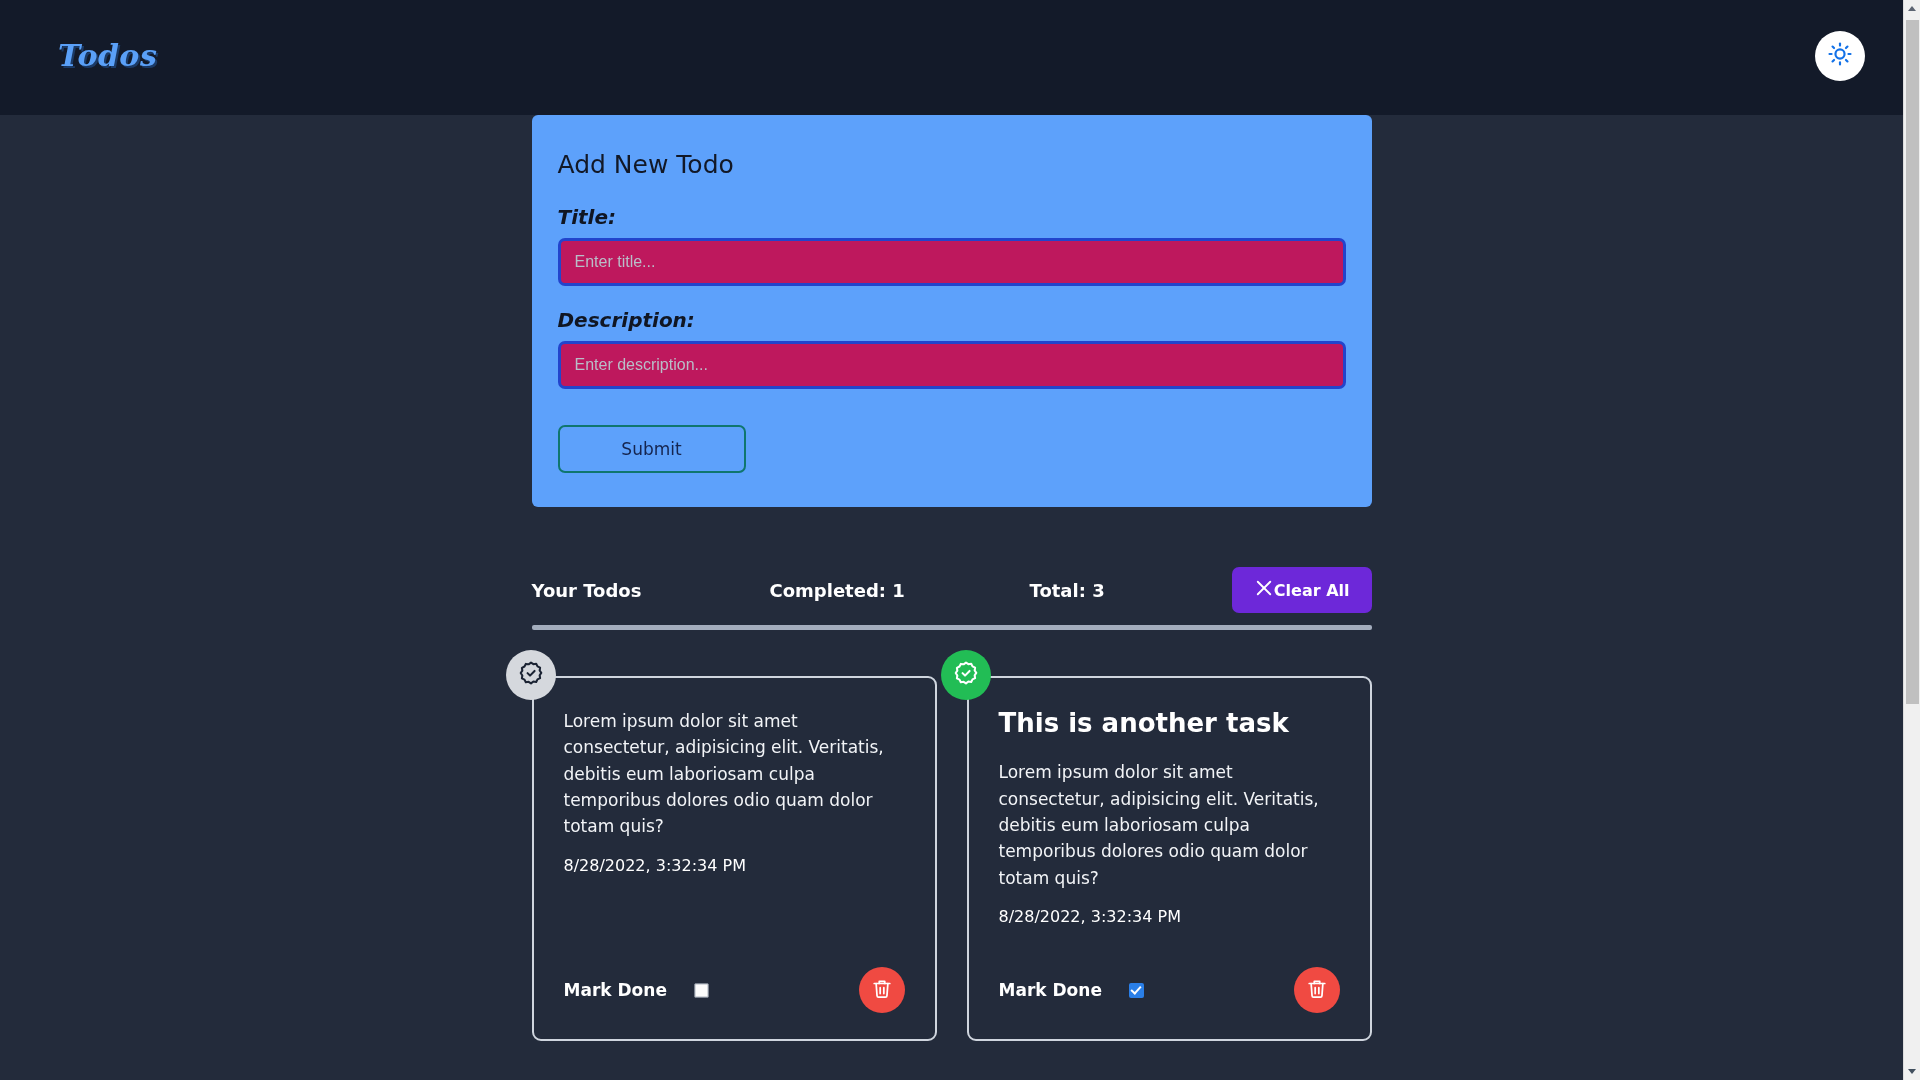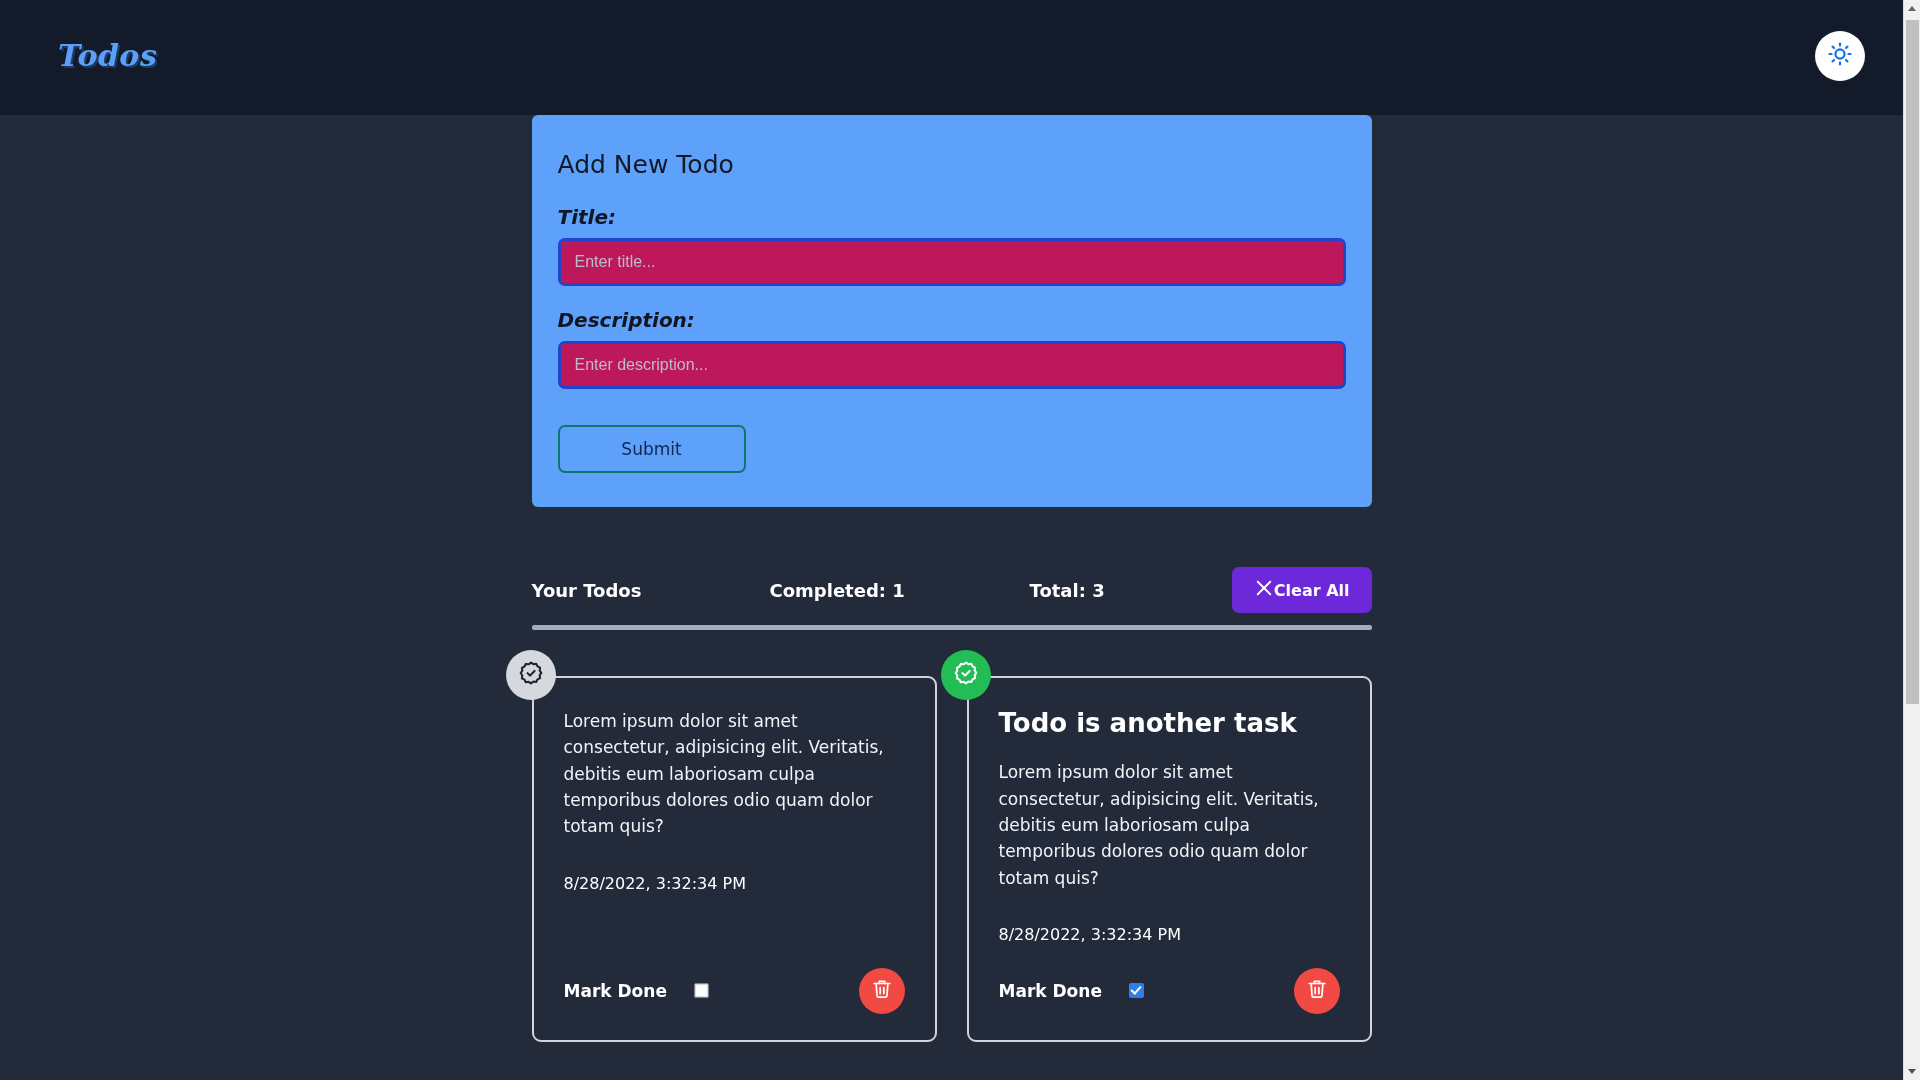--- a/index.html
+++ b/index.html
@@ -199,21 +199,21 @@
     font-weight: bold;
     color: #ffffff;
     margin-bottom: 20px;
     line-height: 1.2;
   }
 
   .todo-desc {
     font-size: 17px;
     line-height: 1.55;
     color: #f2f4f7;
-    margin-bottom: 34px;
+    margin-bottom: 16px;
   }
 
   .todo-date {
     font-size: 16px;
     color: #ffffff;
     margin-bottom: 24px;
   }
 
   .todo-footer {
     margin-top: auto;
@@ -404,21 +404,21 @@
         <article class="todo-card">
           <div class="status-badge badge-completed">
             <span>
               <svg width="26" height="26" viewBox="0 0 24 24" fill="none" stroke="#ffffff" stroke-width="1.9" stroke-linecap="round" stroke-linejoin="round">
                 <path d="M12 2.4l2.2 1.5 2.6-.4 1.2 2.4 2.4 1.2-.4 2.6 1.5 2.2-1.5 2.2.4 2.6-2.4 1.2-1.2 2.4-2.6-.4L12 21.6l-2.2-1.5-2.6.4-1.2-2.4-2.4-1.2.4-2.6L2.5 12l1.5-2.2-.4-2.6 2.4-1.2 1.2-2.4 2.6.4z"></path>
                 <polyline points="8.8,12.1 11.1,14.4 15.3,10.1"></polyline>
               </svg>
             </span>
           </div>
 
-          <h3 class="todo-title">Todo is another task</h3>
+          <h3 class="todo-title">This is another task</h3>
           <p class="todo-desc">Lorem ipsum dolor sit amet consectetur, adipisicing elit. Veritatis, debitis eum laboriosam culpa temporibus dolores odio quam dolor totam quis?</p>
           <div class="todo-date">8/28/2022, 3:32:34 PM</div>
 
           <div class="todo-footer">
             <div class="mark-done">
               <span>Mark Done</span>
               <span class="chk chk-on"></span>
             </div>
             <button class="delete-btn">
               <span>

